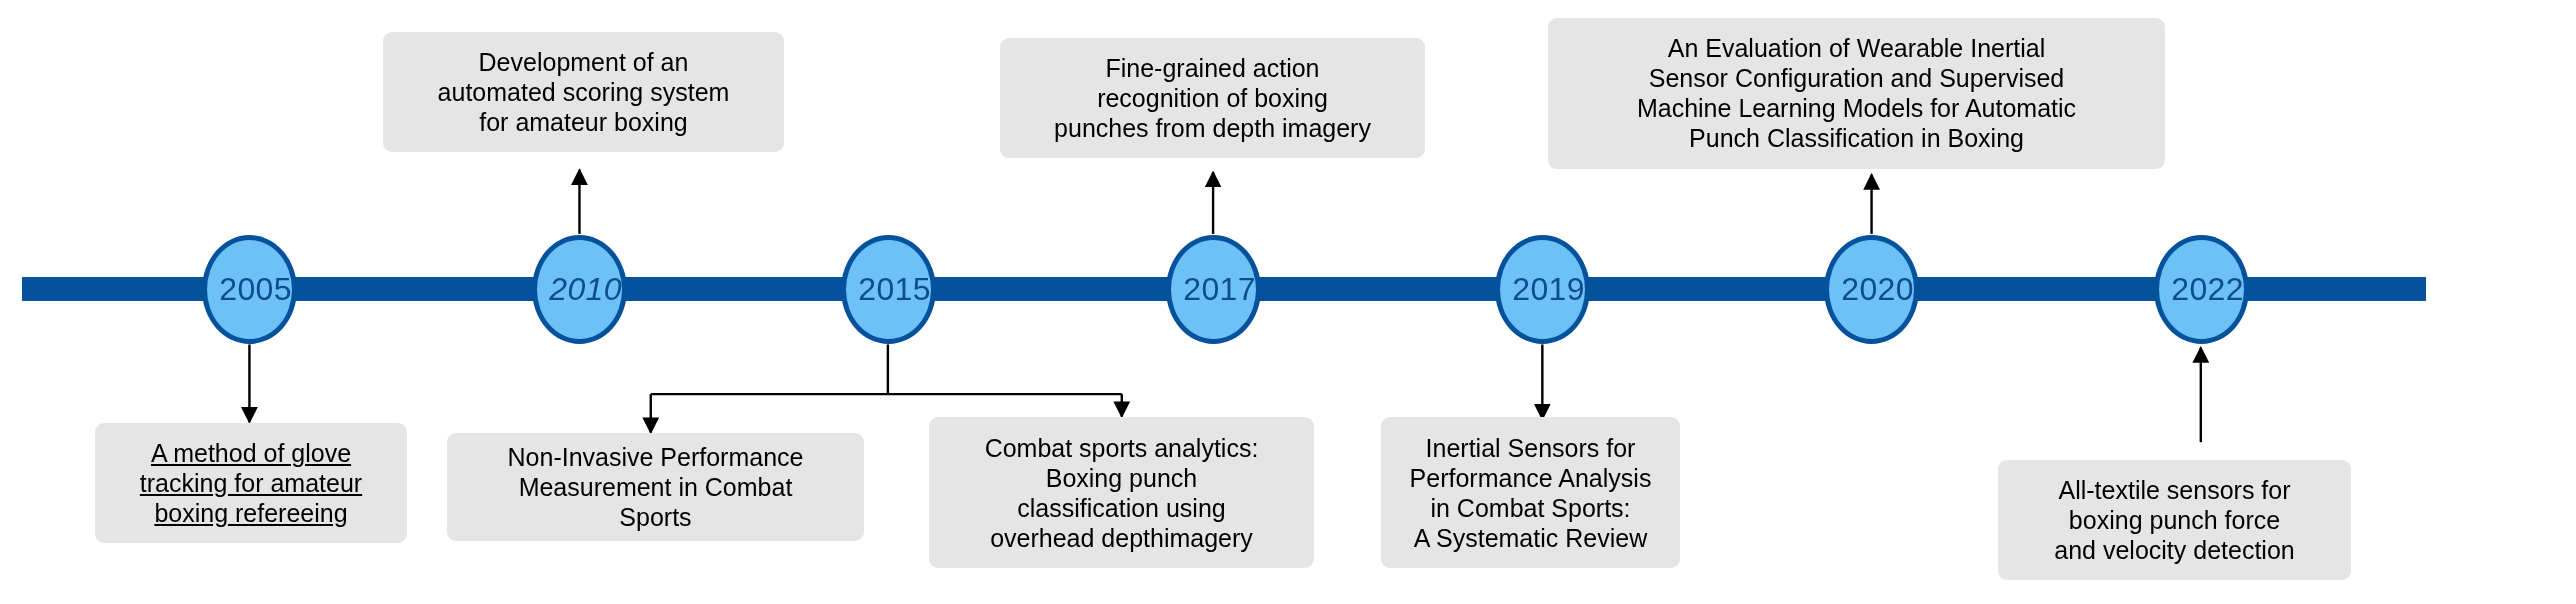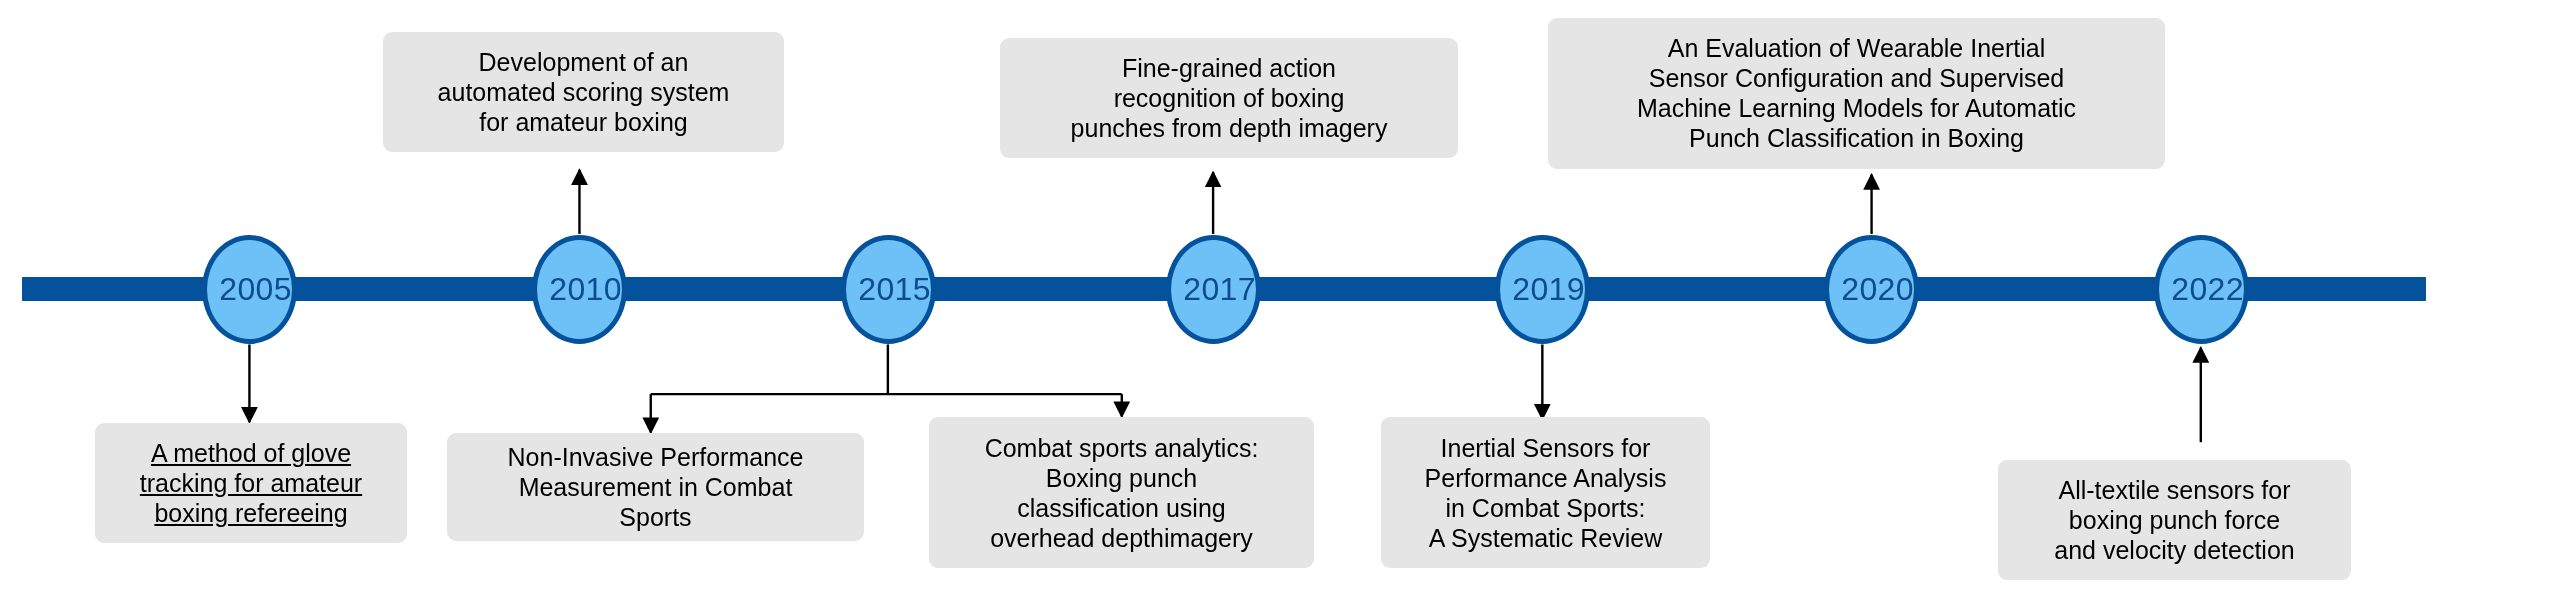--- a/index.html
+++ b/index.html
@@ -109,21 +109,21 @@
 
     <line x1="2336" y1="292" x2="2336" y2="218" stroke="#000000" stroke-width="3" marker-end="url(#arrow)"></line>
 
     <line x1="2747" y1="552" x2="2747" y2="434" stroke="#000000" stroke-width="3" marker-end="url(#arrow)"></line>
   </svg>
 
   <div class="node" style="left:202px;">
     <span>2005</span>
   </div>
 
-  <div class="node" style="left:532px;">
+  <div class="node" style="left:532px;font-style:italic;">
     <span>2010</span>
   </div>
 
   <div class="node" style="left:841px;">
     <span>2015</span>
   </div>
 
   <div class="node" style="left:1166px;">
     <span>2017</span>
   </div>
@@ -159,27 +159,27 @@
 Sports</span>
   </div>
 
   <div class="card" style="left:929px; top:417px; width:385px; height:151px;">
     <span>Combat sports analytics:
 Boxing punch
 classification using
 overhead depthimagery</span>
   </div>
 
-  <div class="card" style="left:1000px; top:38px; width:458px; height:120px;">
+  <div class="card" style="left:1000px; top:38px; width:425px; height:120px;">
     <span>Fine-grained action
 recognition of boxing
 punches from depth imagery</span>
   </div>
 
-  <div class="card" style="left:1381px; top:417px; width:329px; height:151px;">
+  <div class="card" style="left:1381px; top:417px; width:299px; height:151px;">
     <span>Inertial Sensors for
 Performance Analysis
 in Combat Sports:
 A Systematic Review</span>
   </div>
 
   <div class="card" style="left:1548px; top:17.6px; width:617px; height:151px;">
     <span>An Evaluation of Wearable Inertial
 Sensor Configuration and Supervised
 Machine Learning Models for Automatic

